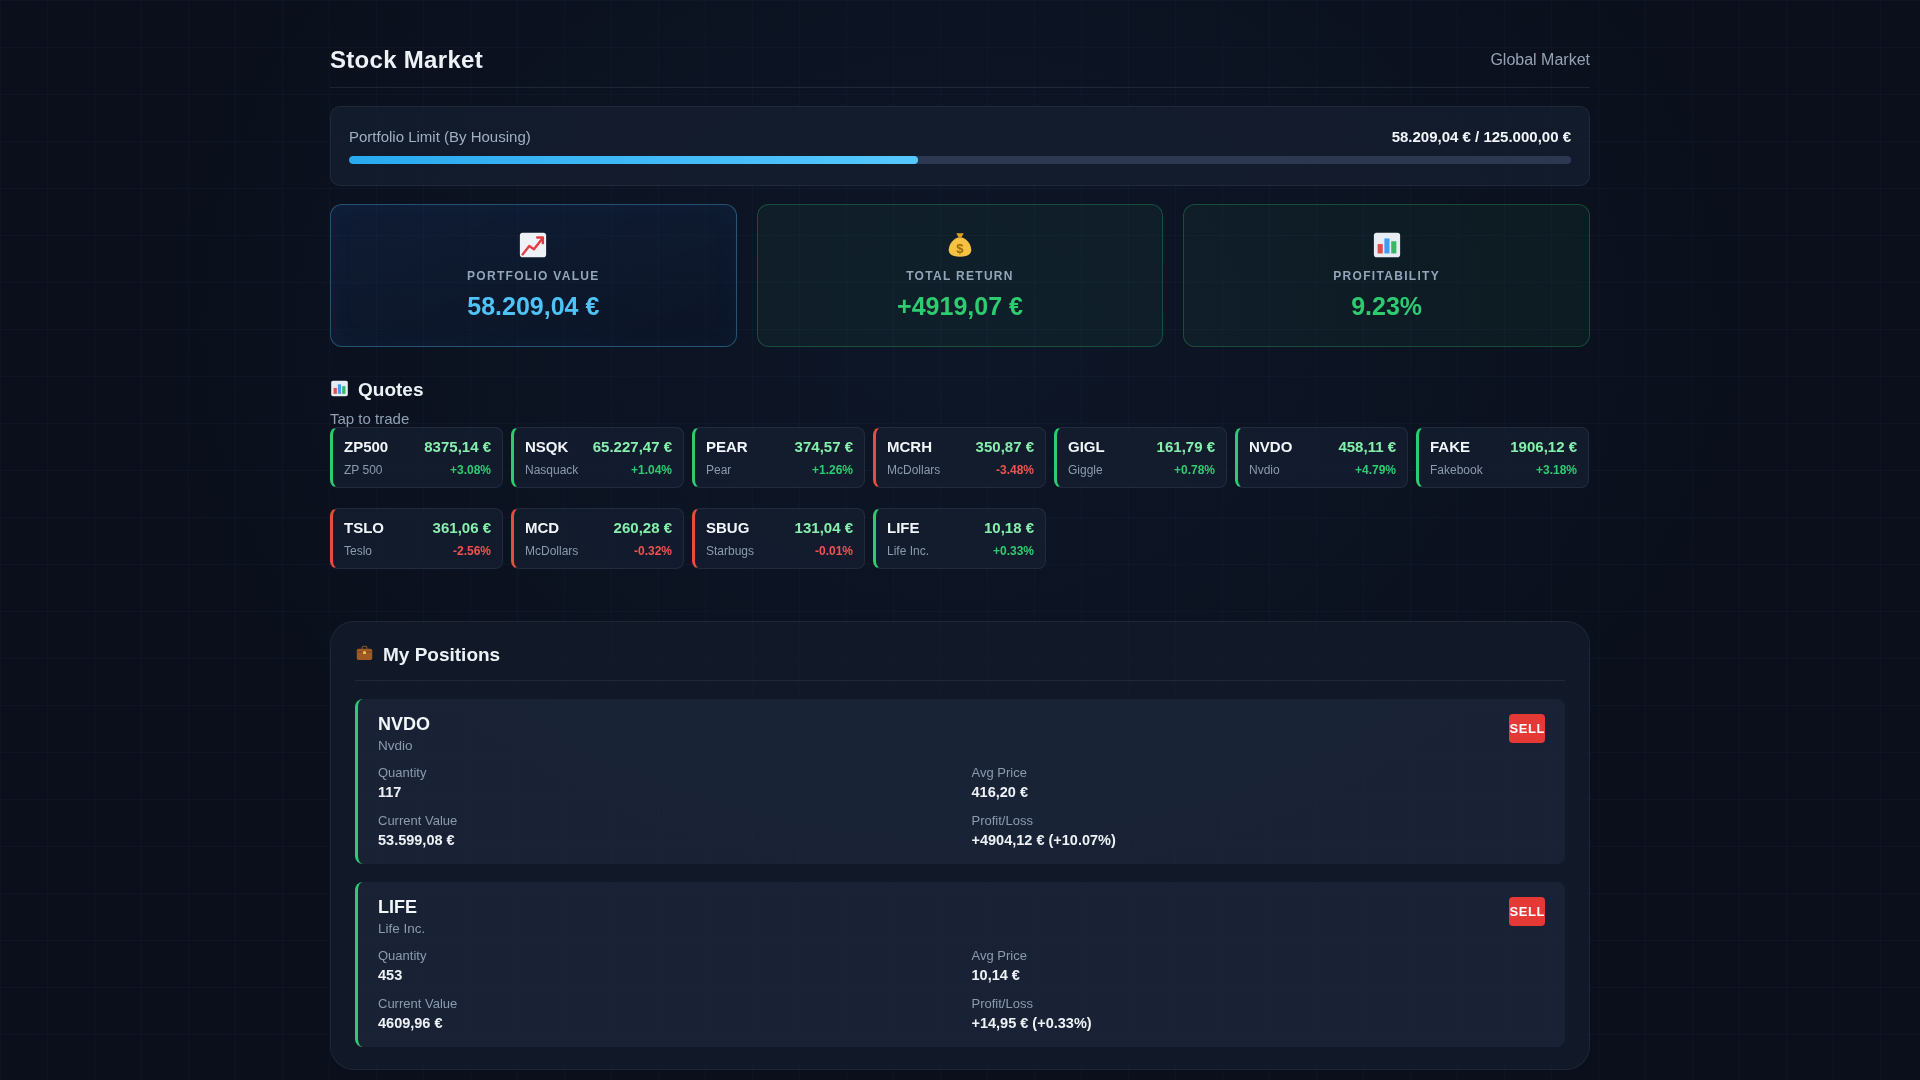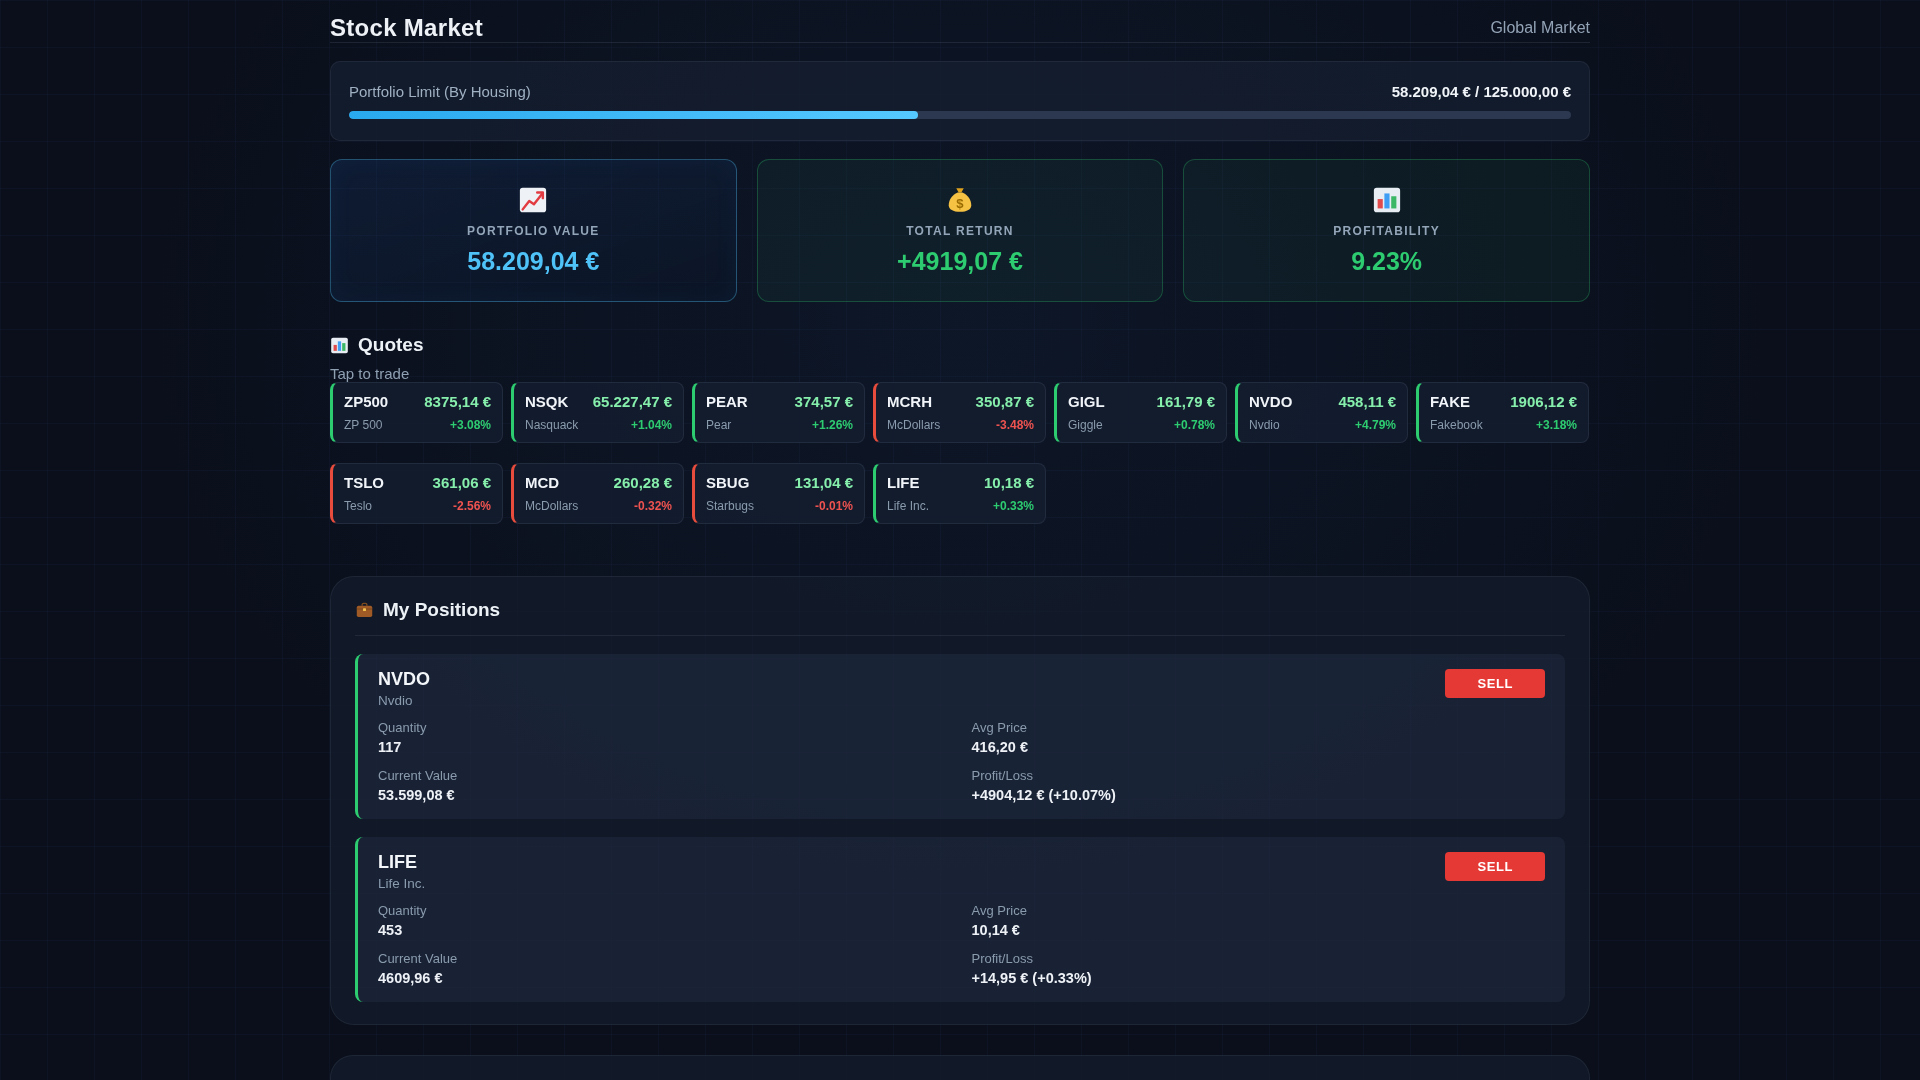--- a/index.html
+++ b/index.html
@@ -11,21 +11,21 @@
     background-image:
       radial-gradient(ellipse at 50% 30%, rgba(30,58,98,0.18), rgba(0,0,0,0) 60%),
       linear-gradient(rgba(82,140,235,0.045) 1px, transparent 1px),
       linear-gradient(90deg, rgba(82,140,235,0.045) 1px, transparent 1px);
     background-size:100% 100%, 47px 47px, 47px 47px;
   }
   .content { width:1260px; margin:0 auto; padding-top:14px; }
 
   
   .topbar { display:flex; justify-content:space-between; align-items:center;
-    padding-bottom:0; border-bottom:1px solid rgba(148,163,184,0.14); margin-bottom:18px; }
+    padding-bottom:13px; border-bottom:1px solid rgba(148,163,184,0.14); margin-bottom:18px;margin-top:32px; }
   .topbar h1 { font-size:24px; font-weight:700; color:#eef2f7; letter-spacing:0.3px; }
   .market-label { font-size:16px; color:#93a3b6; }
 
   
   .limit-card { background:rgba(22,31,48,0.75); border:1px solid rgba(148,163,184,0.10);
     border-radius:10px; padding:21px 18px; margin-bottom:18px; }
   .limit-row { display:flex; justify-content:space-between; align-items:center; margin-bottom:11px; }
   .limit-label { font-size:15px; color:#9fb0c3; }
   .limit-value { font-size:15px; font-weight:700; color:#f1f5f9; }
   .progress-track { height:8px; background:#2b3850; border-radius:6px; overflow:hidden; }
@@ -39,21 +39,21 @@
     border:1px solid rgba(79,195,247,0.35); box-shadow:0 0 26px rgba(56,150,255,0.05) inset; }
   .stat-card.green { background:rgba(46,204,113,0.055); border:1px solid rgba(46,204,113,0.28); }
   .stat-icon svg { width:30px; height:30px; display:block; }
   .stat-label { font-size:12px; font-weight:700; letter-spacing:1.3px; color:#93a5b8; }
   .stat-value { font-size:25px; font-weight:700; }
   .txt-cyan { color:#4fc3f7; }
   .txt-green { color:#2ecc71; }
   .txt-red { color:#ef5350; }
 
   
-  .section-head { display:flex; align-items:center; gap:9px; font-size:19px; font-weight:700; color:#edf2f7; }
+  .section-head { display:flex; gap:9px; font-size:19px; font-weight:700; color:#edf2f7; }
   .section-head svg { width:19px; height:19px; display:block; }
   .quotes .section-head { margin-bottom:9px; }
   .quotes-sub { font-size:15px; color:#8fa0b3; margin-bottom:0; }
   .chips { display:flex; flex-wrap:wrap; gap:20px 8px; margin-bottom:52px; }
   .chip { width:173px; min-height:61px; background:rgba(20,29,47,0.85);
     border:1px solid rgba(148,163,184,0.12); border-left:3px solid #2ecc71; border-radius:8px;
     padding:9px 11px; display:flex; justify-content:space-between; align-items:center; gap:6px;
     cursor:pointer; overflow:hidden; }
   .chip.down { border-left-color:#e74c3c; }
   .chip-left, .chip-right { display:flex; flex-direction:column; gap:8px; white-space:nowrap; }
@@ -66,21 +66,21 @@
   
   .panel { background:rgba(20,28,44,0.70); border:1px solid rgba(148,163,184,0.10);
     border-radius:24px; padding:22px 24px; margin-bottom:30px; }
   .panel .section-head { padding-bottom:14px; border-bottom:1px solid rgba(148,163,184,0.12); margin-bottom:18px; }
   .position { background:rgba(32,43,66,0.55); border-left:3px solid #2ecc71; border-radius:8px;
     padding:15px 20px; margin-bottom:18px; }
   .position:last-child { margin-bottom:0; }
   .pos-head { display:flex; justify-content:space-between; align-items:flex-start; margin-bottom:12px; }
   .pos-symbol { font-size:18px; font-weight:700; color:#f4f7fa; }
   .pos-name { font-size:13.5px; color:#8a9bae; margin-top:3px; }
-  .sell-btn { background:#e53935; color:#fff; border:none; border-radius:4px; padding:7px 32px;
+  .sell-btn { background:#e53935; color:#fff; border:none; border-radius:4px; padding:7px 0;
     font-family:"Liberation Sans", sans-serif; font-size:13px; font-weight:700; letter-spacing:0.6px; cursor:pointer; }
   .pos-grid { display:grid; grid-template-columns:1fr 1fr; gap:12px 20px; }
   .f-label { display:block; font-size:13px; color:#8a9bae; margin-bottom:3px; }
   .f-value { font-size:14.5px; font-weight:700; color:#eef2f7; }
 </style>
 </head>
 <body>
 
 <div class="content">
 

